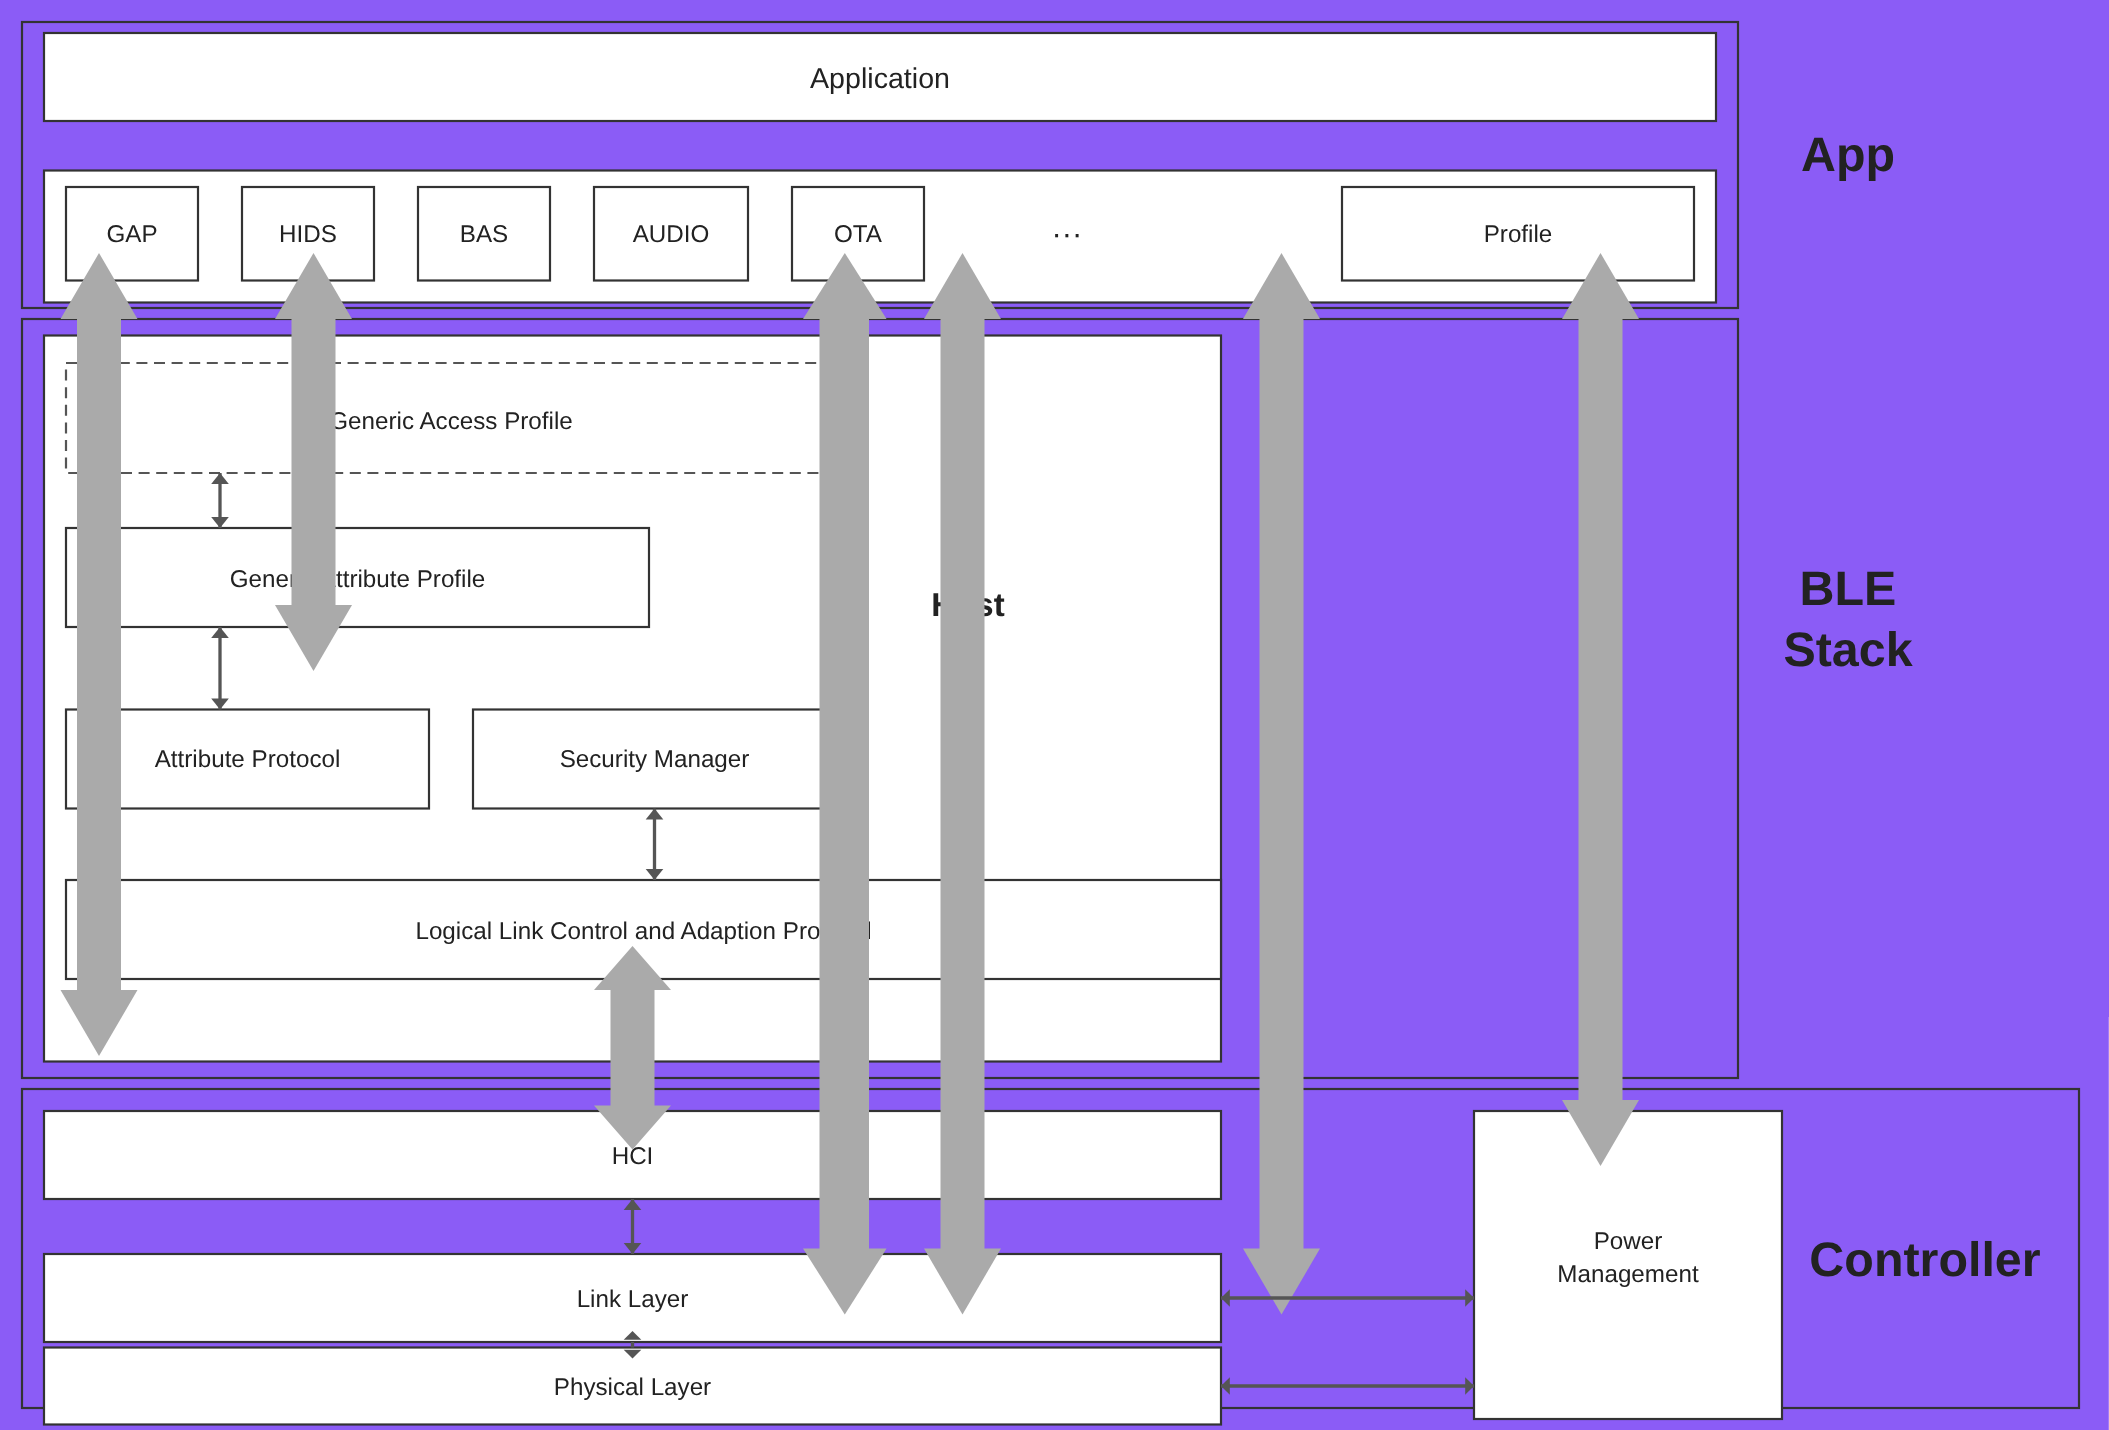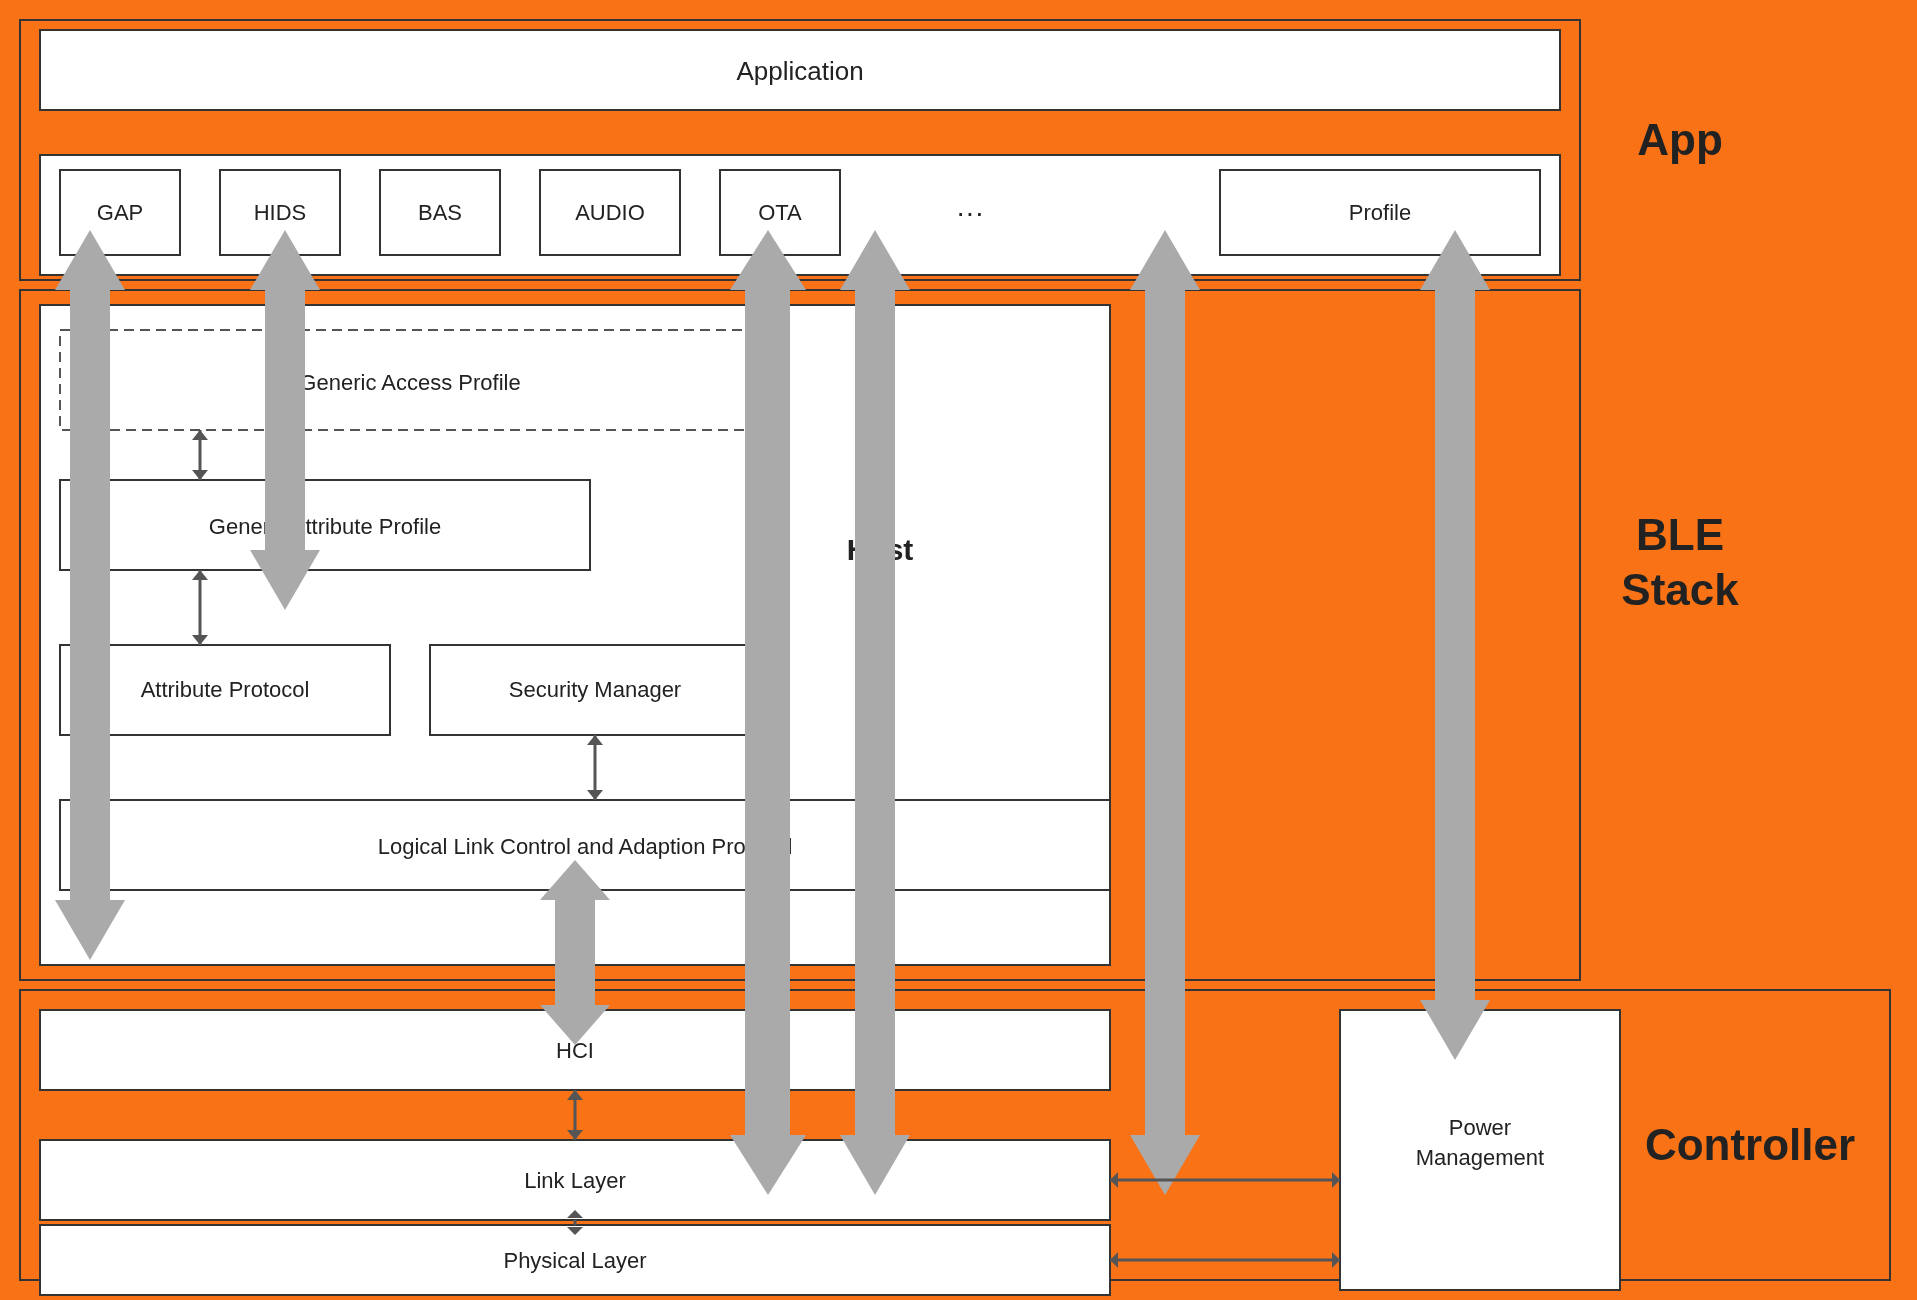--- a/index.html
+++ b/index.html
@@ -9,21 +9,21 @@
       width: 1917px;
       height: 1300px;
       overflow: hidden;
       position: relative;
     }
 
     .diagram-container {
       position: relative;
       width: 1917px;
       height: 1300px;
-      background: #f97316;
+      background: #8b5cf6;
     }
 
     
     .svg-overlay {
       position: absolute;
       top: 0;
       left: 0;
       width: 1917px;
       height: 1300px;
       pointer-events: none;

